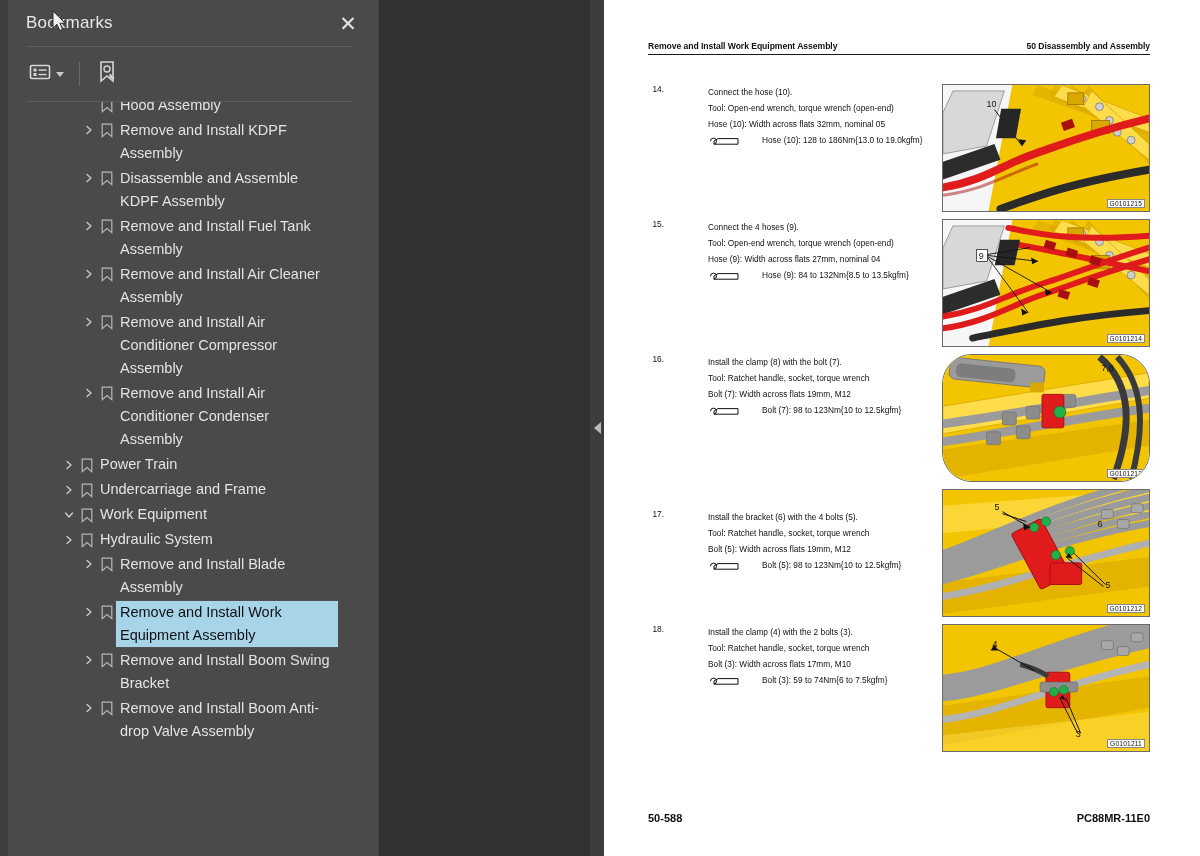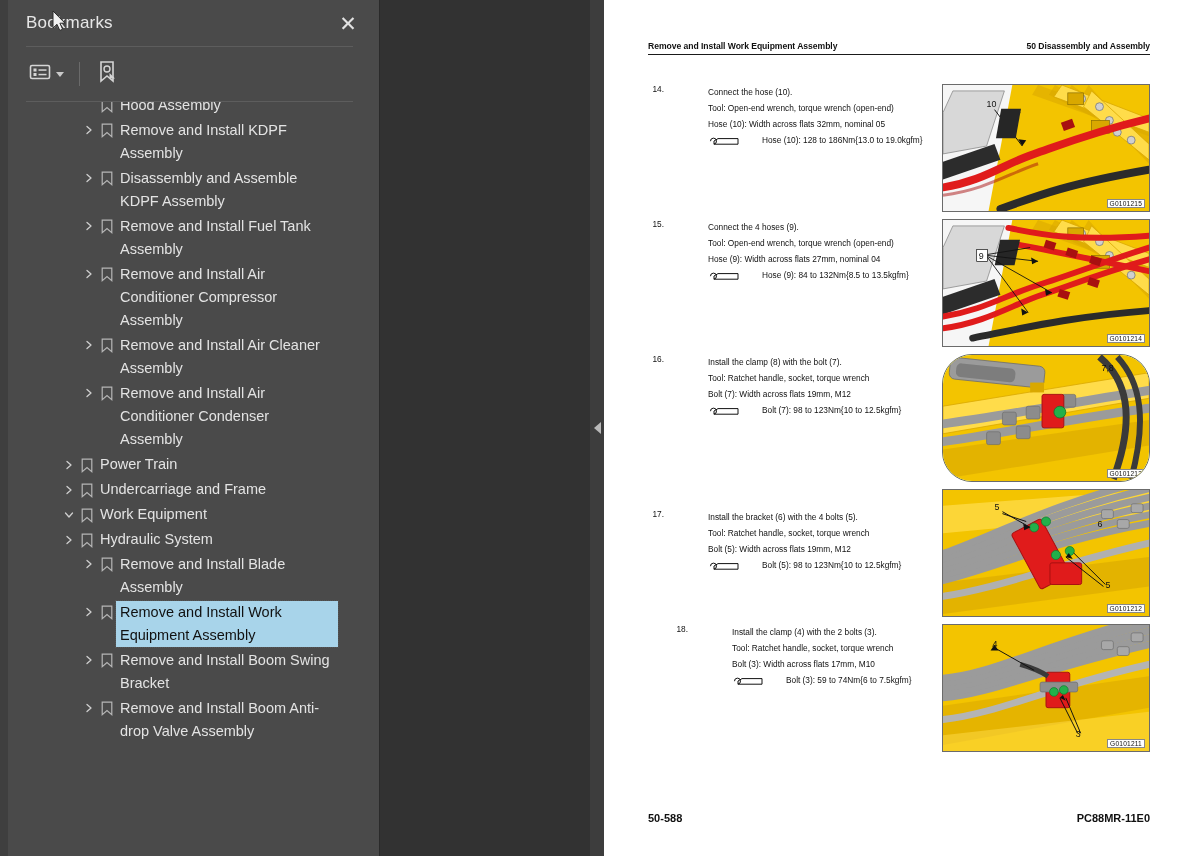--- a/index.html
+++ b/index.html
@@ -246,21 +246,21 @@
             <span class="twisty">
               <svg width="12" height="12" viewBox="0 0 12 12">
                 <path d="M4 2.5 L8 6 L4 9.5" fill="none" stroke="#cfcfcf" stroke-width="1.3" stroke-linecap="round" stroke-linejoin="round"></path>
               </svg>
             </span>
             <span class="bmark-ico">
               <svg width="12" height="15" viewBox="0 0 12 15">
                 <path d="M1.2 1.2 L10.8 1.2 L10.8 13.6 L6 9.6 L1.2 13.6 Z" fill="none" stroke="#b6b6b6" stroke-width="1.2"></path>
               </svg>
             </span>
-            <span class="tree-label">Disassembly and Assemble KDPF Assembly</span>
+            <span class="tree-label">Disassemble and Assemble KDPF Assembly</span>
           </div>
           <div class="tree-item lvl2">
             <span class="twisty">
               <svg width="12" height="12" viewBox="0 0 12 12">
                 <path d="M4 2.5 L8 6 L4 9.5" fill="none" stroke="#cfcfcf" stroke-width="1.3" stroke-linecap="round" stroke-linejoin="round"></path>
               </svg>
             </span>
             <span class="bmark-ico">
               <svg width="12" height="15" viewBox="0 0 12 15">
                 <path d="M1.2 1.2 L10.8 1.2 L10.8 13.6 L6 9.6 L1.2 13.6 Z" fill="none" stroke="#b6b6b6" stroke-width="1.2"></path>
@@ -272,34 +272,34 @@
             <span class="twisty">
               <svg width="12" height="12" viewBox="0 0 12 12">
                 <path d="M4 2.5 L8 6 L4 9.5" fill="none" stroke="#cfcfcf" stroke-width="1.3" stroke-linecap="round" stroke-linejoin="round"></path>
               </svg>
             </span>
             <span class="bmark-ico">
               <svg width="12" height="15" viewBox="0 0 12 15">
                 <path d="M1.2 1.2 L10.8 1.2 L10.8 13.6 L6 9.6 L1.2 13.6 Z" fill="none" stroke="#b6b6b6" stroke-width="1.2"></path>
               </svg>
             </span>
+            <span class="tree-label">Remove and Install Air Cleaner Assembly</span>
+          </div>
+          <div class="tree-item lvl2">
+            <span class="twisty">
+              <svg width="12" height="12" viewBox="0 0 12 12">
+                <path d="M4 2.5 L8 6 L4 9.5" fill="none" stroke="#cfcfcf" stroke-width="1.3" stroke-linecap="round" stroke-linejoin="round"></path>
+              </svg>
+            </span>
+            <span class="bmark-ico">
+              <svg width="12" height="15" viewBox="0 0 12 15">
+                <path d="M1.2 1.2 L10.8 1.2 L10.8 13.6 L6 9.6 L1.2 13.6 Z" fill="none" stroke="#b6b6b6" stroke-width="1.2"></path>
+              </svg>
+            </span>
             <span class="tree-label">Remove and Install Air Conditioner Compressor Assembly</span>
-          </div>
-          <div class="tree-item lvl2">
-            <span class="twisty">
-              <svg width="12" height="12" viewBox="0 0 12 12">
-                <path d="M4 2.5 L8 6 L4 9.5" fill="none" stroke="#cfcfcf" stroke-width="1.3" stroke-linecap="round" stroke-linejoin="round"></path>
-              </svg>
-            </span>
-            <span class="bmark-ico">
-              <svg width="12" height="15" viewBox="0 0 12 15">
-                <path d="M1.2 1.2 L10.8 1.2 L10.8 13.6 L6 9.6 L1.2 13.6 Z" fill="none" stroke="#b6b6b6" stroke-width="1.2"></path>
-              </svg>
-            </span>
-            <span class="tree-label">Remove and Install Air Cleaner Assembly</span>
           </div>
           <div class="tree-item lvl2">
             <span class="twisty">
               <svg width="12" height="12" viewBox="0 0 12 12">
                 <path d="M4 2.5 L8 6 L4 9.5" fill="none" stroke="#cfcfcf" stroke-width="1.3" stroke-linecap="round" stroke-linejoin="round"></path>
               </svg>
             </span>
             <span class="bmark-ico">
               <svg width="12" height="15" viewBox="0 0 12 15">
                 <path d="M1.2 1.2 L10.8 1.2 L10.8 13.6 L6 9.6 L1.2 13.6 Z" fill="none" stroke="#b6b6b6" stroke-width="1.2"></path>
@@ -493,21 +493,21 @@
                   <div class="torque-row">
                     <span class="wrench-ico"><svg width="46" height="12" viewBox="0 0 46 12">
                         <path d="M2.5 6.2 a3 3 0 1 1 3.4 2.9" fill="none" stroke="#111" stroke-width="1"></path>
                         <path d="M6 9.2 L30 9.2 L30 3.6 L10 3.6 L6 6 Z" fill="none" stroke="#111" stroke-width="1"></path>
                       </svg></span>
                     <span class="torque-txt">Bolt (5): 98 to 123Nm{10 to 12.5kgfm}</span>
                   </div>
                 </div>
               </div>
             </div>
-            <div class="step" style="position: absolute; top: 540px; left: 0px; width: 300px; margin-left: 24px;">
+            <div class="step" style="position: absolute; top: 540px; left: 0px; width: 300px;">
               <div class="step-head">
                 <div class="step-num">18.</div>
                 <div class="step-body">
                   <div class="step-line">Install the clamp (4) with the 2 bolts (3).</div>
                   <div class="step-line">Tool: Ratchet handle, socket, torque wrench</div>
                   <div class="step-line">Bolt (3): Width across flats 17mm, M10</div>
                   <div class="torque-row">
                     <span class="wrench-ico"><svg width="46" height="12" viewBox="0 0 46 12">
                         <path d="M2.5 6.2 a3 3 0 1 1 3.4 2.9" fill="none" stroke="#111" stroke-width="1"></path>
                         <path d="M6 9.2 L30 9.2 L30 3.6 L10 3.6 L6 6 Z" fill="none" stroke="#111" stroke-width="1"></path>

